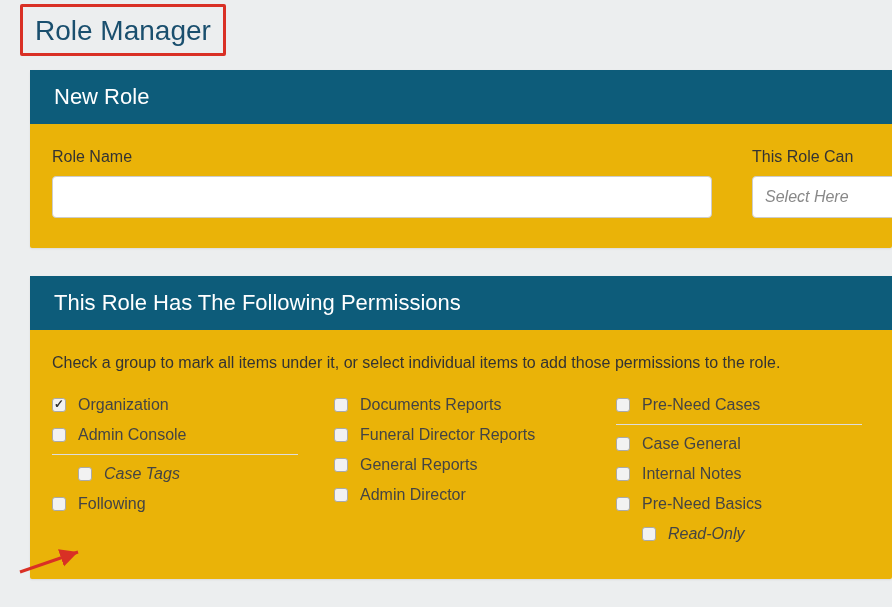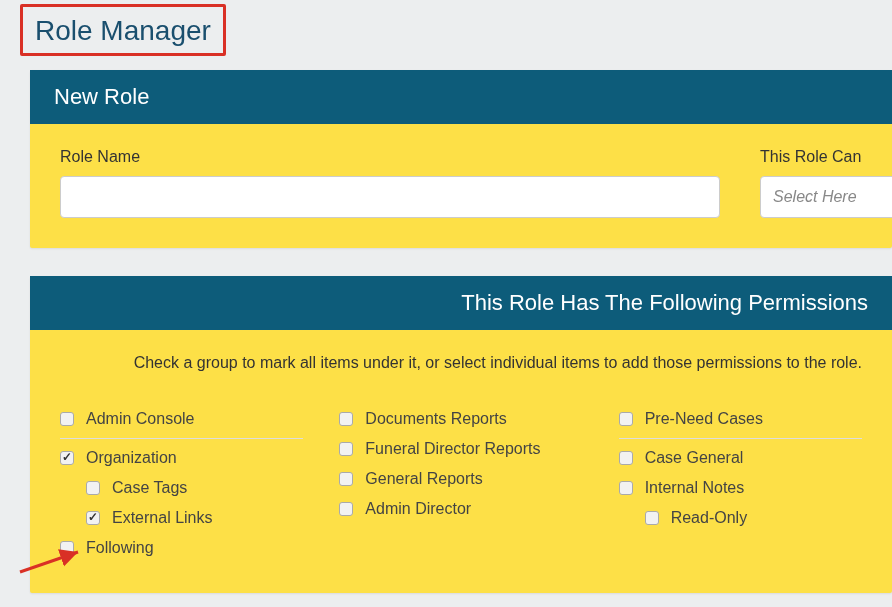--- a/index.html
+++ b/index.html
@@ -17,34 +17,34 @@
     color: #1a4f6e;
     padding: 8px 12px 6px 12px;
     margin: 0 8px 0 20px;
     display: inline-block;
     border: 3px solid #d93025;
     border-radius: 2px;
     position: relative;
     top: 4px;
   }
   .panel {
-    background: #fde047;
+    background: #eab308;
     margin: 18px 0 0 30px;
     border-radius: 2px;
     box-shadow: 0 1px 2px rgba(0,0,0,0.08);
   }
   .panel-header {
     background: #0d5c7a;
     color: #fff;
     font-size: 22px;
     font-weight: 400;
     padding: 14px 24px;
   }
   .panel-body {
-    padding: 24px 30px 30px 30px;
+    padding: 24px 30px 30px 22px;
   }
   .form-row {
     display: flex;
     gap: 40px;
   }
   .form-group { display: flex; flex-direction: column; }
   .fg-name { flex: 0 0 660px; }
   .fg-can { flex: 0 0 200px; }
   .form-label {
     font-size: 16px;
@@ -58,45 +58,45 @@
     padding: 0 12px;
     font-size: 16px;
     background: #fff;
   }
   .select-input {
     color: #888;
     font-style: italic;
     display: flex;
     align-items: center;
   }
-  .perm-panel { margin-top: 28px; text-align: right; }
+  .perm-panel { margin-top: 28px; }
   .perm-intro {
     font-size: 16px;
     color: #333;
-    margin-bottom: 32px;
+    margin-bottom: 18px;
   }
   .perm-cols {
     display: flex;
     gap: 36px;
   }
   .perm-col { flex: 1; }
   .perm-item {
     display: flex;
     align-items: center;
     gap: 12px;
     padding: 6px 0;
     font-size: 16px;
     color: #444;
   }
   .perm-item.group-head {
     border-bottom: 1px solid #ddd;
     padding-bottom: 10px;
     margin-bottom: 4px;
   }
-  .perm-item.child { padding-left: 26px; }
+  .perm-item.child { padding-left: 26px; font-style: italic; }
   .chk {
     width: 14px;
     height: 14px;
     border: 1px solid #aaa;
     border-radius: 3px;
     background: #f2f2f2;
     flex: 0 0 14px;
     position: relative;
   }
   .chk.checked::after {
@@ -139,35 +139,31 @@
     </div>
   </div>
 </div>
 
 <div class="panel perm-panel">
   <div class="panel-header">This Role Has The Following Permissions</div>
   <div class="panel-body">
     <div class="perm-intro">Check a group to mark all items under it, or select individual items to add those permissions to the role.</div>
     <div class="perm-cols">
       <div class="perm-col" id="col1">
-          <div class="perm-item group-head">
-            <span class="chk"></span>
-            <span>Admin Console</span>
-          </div>
           <div class="perm-item">
             <span class="chk checked"></span>
             <span>Organization</span>
           </div>
+          <div class="perm-item group-head">
+            <span class="chk"></span>
+            <span>Admin Console</span>
+          </div>
           <div class="perm-item child">
             <span class="chk"></span>
             <span>Case Tags</span>
-          </div>
-          <div class="perm-item child">
-            <span class="chk checked"></span>
-            <span>External Links</span>
           </div>
           <div class="perm-item">
             <span class="chk"></span>
             <span>Following</span>
           </div>
         </div>
       <div class="perm-col" id="col2">
           <div class="perm-item">
             <span class="chk"></span>
             <span>Documents Reports</span>
@@ -190,20 +186,24 @@
             <span class="chk"></span>
             <span>Pre-Need Cases</span>
           </div>
           <div class="perm-item">
             <span class="chk"></span>
             <span>Case General</span>
           </div>
           <div class="perm-item">
             <span class="chk"></span>
             <span>Internal Notes</span>
+          </div>
+          <div class="perm-item">
+            <span class="chk"></span>
+            <span>Pre-Need Basics</span>
           </div>
           <div class="perm-item child">
             <span class="chk"></span>
             <span>Read-Only</span>
           </div>
         </div>
     </div>
   </div>
 </div>
 

